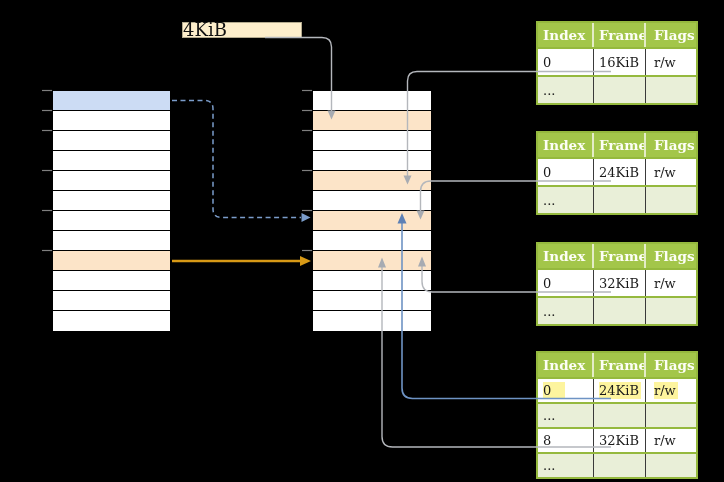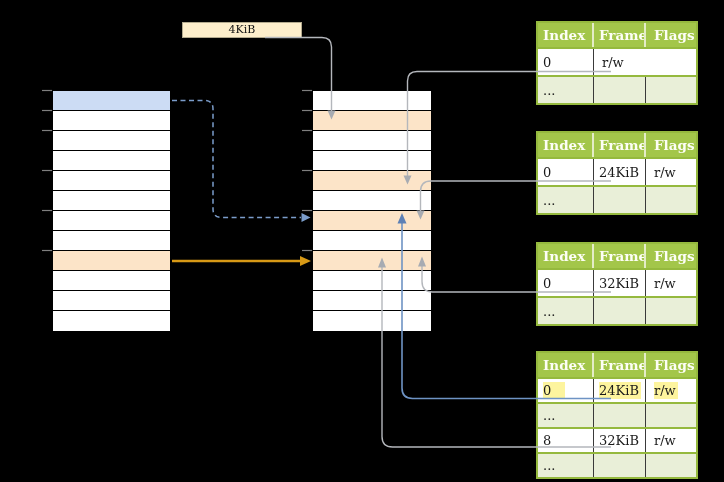--- a/index.html
+++ b/index.html
@@ -7,21 +7,21 @@
     width:724px;height:482px;overflow:hidden;
     background:#000;
     font-family:"DejaVu Serif","Liberation Serif",serif;
   }
   .canvas{position:relative;width:724px;height:482px;background:var(--background,#000);}
 
   
   .size-label{
     position:absolute;left:182px;top:22px;width:118px;height:14px;
     background:var(--label-bg);border:1px solid var(--label-border);
-    color:#111;font-size:11px;line-height:14px;text-align:center;
+    color:#111;font-size:18px;line-height:14px;text-align:left;
   }
 
   
   .ptable{position:absolute;top:90px;background:#fff;border:1px solid #000;}
   #pt-level1{left:52px;width:117px;}
   #pt-level2{left:312px;width:118px;}
   .ptrow{height:20px;box-sizing:border-box;border-bottom:1px solid #000;background:#fff;}
   .ptrow:last-child{border-bottom:none;}
   .ptrow.blue{background:var(--blue-row);}
   .ptrow.orange{background:var(--orange-row);}
@@ -99,20 +99,23 @@
   <div class="ftable" id="ft-0">
       <div class="ft-header">
         <div class="ft-cell c0">Index</div>
         <div class="ft-cell c1">Frame</div>
         <div class="ft-cell c2">Flags</div>
       </div>
       <div class="ft-row">
         <div class="ft-cell c0">
           <span>0</span>
         </div>
+        <div class="ft-cell c1">
+          <span>16KiB</span>
+        </div>
         <div class="ft-cell c2">
           <span>r/w</span>
         </div>
       </div>
       <div class="ft-row muted">
         <div class="ft-cell c0">
           <span>...</span>
         </div>
         <div class="ft-cell c1"></div>
         <div class="ft-cell c2"></div>

